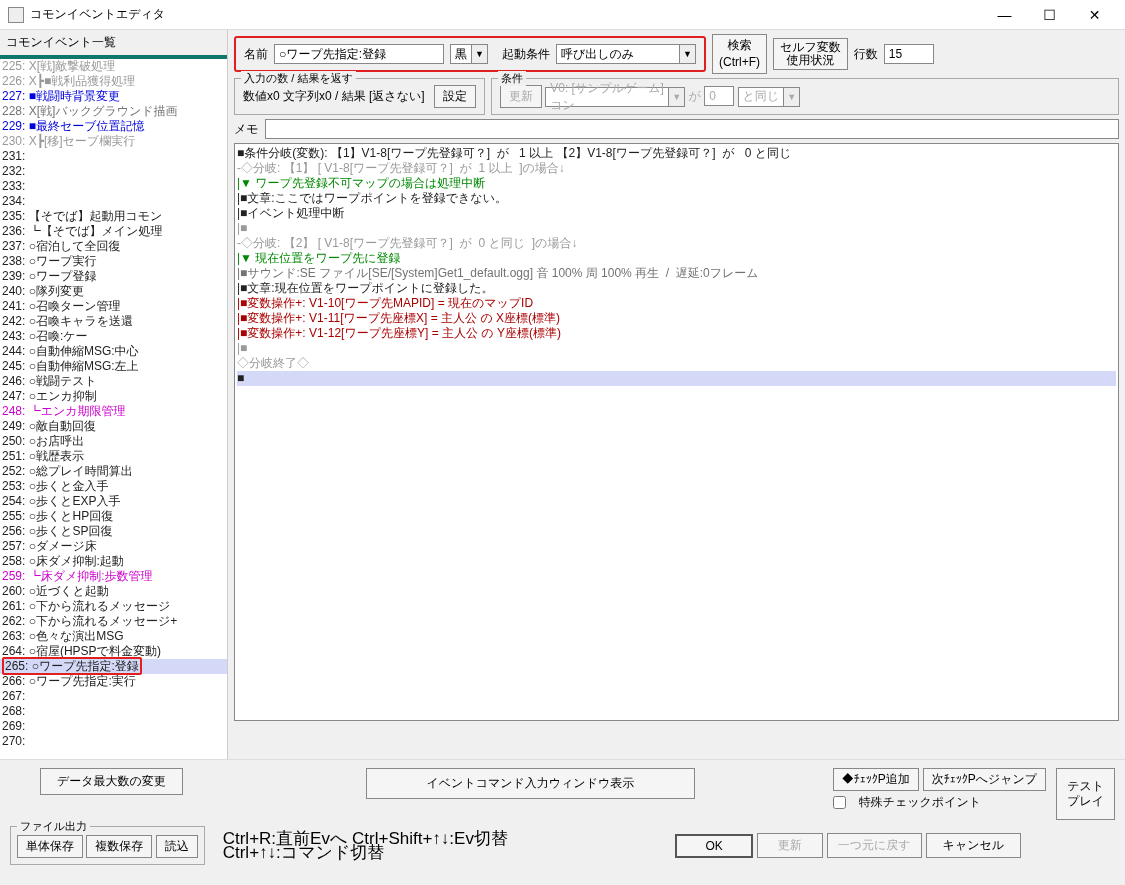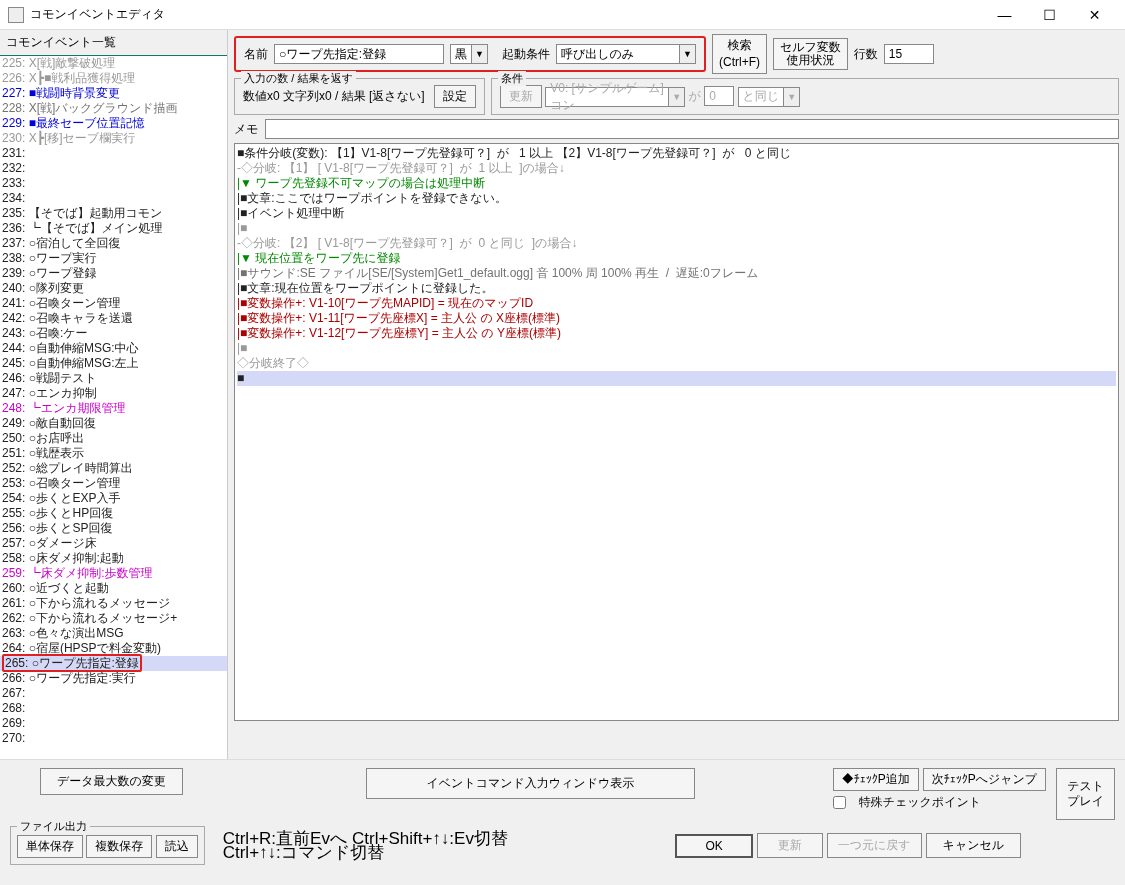--- a/index.html
+++ b/index.html
@@ -4,21 +4,21 @@
 <style>
 * { box-sizing: border-box; margin: 0; padding: 0; }
 body { font-family: "MS Gothic", "Meiryo", sans-serif; font-size: 12px; background: #f0f0f0; width: 1125px; height: 885px; overflow: hidden; }
 .titlebar { height: 30px; background: #fff; border-bottom: 1px solid #ddd; display: flex; align-items: center; padding: 0 8px; }
 .titlebar-icon { width: 16px; height: 16px; border: 1px solid #888; margin-right: 6px; background: #eee; }
 .titlebar-title { flex: 1; font-size: 12px; }
 .titlebar-btns { display: flex; }
 .titlebar-btn { width: 45px; height: 28px; display: flex; align-items: center; justify-content: center; font-size: 14px; }
 .main { display: flex; height: 745px; }
 .left-panel { width: 228px; border-right: 1px solid #ccc; background: #f0f0f0; display: flex; flex-direction: column; }
-.left-header { padding: 4px 6px; border-bottom: 1px solid #0f766e; font-size: 12px; }
+.left-header { padding: 4px 6px; border-bottom: 4px solid #0f766e; font-size: 12px; }
 .event-list { flex: 1; overflow-y: auto; background: #fff; font-size: 12px; line-height: 15px; position: relative; }
 .event-list::-webkit-scrollbar { width: 17px; }
 .event-list::-webkit-scrollbar-track { background: #f0f0f0; }
 .event-list::-webkit-scrollbar-thumb { background: #cdcdcd; border: 1px solid #aaa; }
 .event-row { white-space: nowrap; padding: 0 2px; cursor: pointer; }
 .event-row.selected { background: #d4d9f7; }
 .gray { color: #999; }
 .blue { color: #0000dd; }
 .olive { color: #737373; }
 .magenta { color: #cc00cc; }
@@ -93,21 +93,21 @@
         <div class="event-row "><span class="black">243: ○召喚:ケー</span></div>
         <div class="event-row "><span class="black">244: ○自動伸縮MSG:中心</span></div>
         <div class="event-row "><span class="black">245: ○自動伸縮MSG:左上</span></div>
         <div class="event-row "><span class="black">246: ○戦闘テスト</span></div>
         <div class="event-row "><span class="black">247: ○エンカ抑制</span></div>
         <div class="event-row "><span class="magenta">248: ┗エンカ期限管理</span></div>
         <div class="event-row "><span class="black">249: ○敵自動回復</span></div>
         <div class="event-row "><span class="black">250: ○お店呼出</span></div>
         <div class="event-row "><span class="black">251: ○戦歴表示</span></div>
         <div class="event-row "><span class="black">252: ○総プレイ時間算出</span></div>
-        <div class="event-row "><span class="black">253: ○召喚ターン管理</span></div>
+        <div class="event-row "><span class="black">253: ○歩くと金入手</span></div>
         <div class="event-row "><span class="black">254: ○歩くとEXP入手</span></div>
         <div class="event-row "><span class="black">255: ○歩くとHP回復</span></div>
         <div class="event-row "><span class="black">256: ○歩くとSP回復</span></div>
         <div class="event-row "><span class="black">257: ○ダメージ床</span></div>
         <div class="event-row "><span class="black">258: ○床ダメ抑制:起動</span></div>
         <div class="event-row "><span class="magenta">259: ┗床ダメ抑制:歩数管理</span></div>
         <div class="event-row "><span class="black">260: ○近づくと起動</span></div>
         <div class="event-row "><span class="black">261: ○下から流れるメッセージ</span></div>
         <div class="event-row "><span class="black">262: ○下から流れるメッセージ+</span></div>
         <div class="event-row "><span class="black">263: ○色々な演出MSG</span></div>

